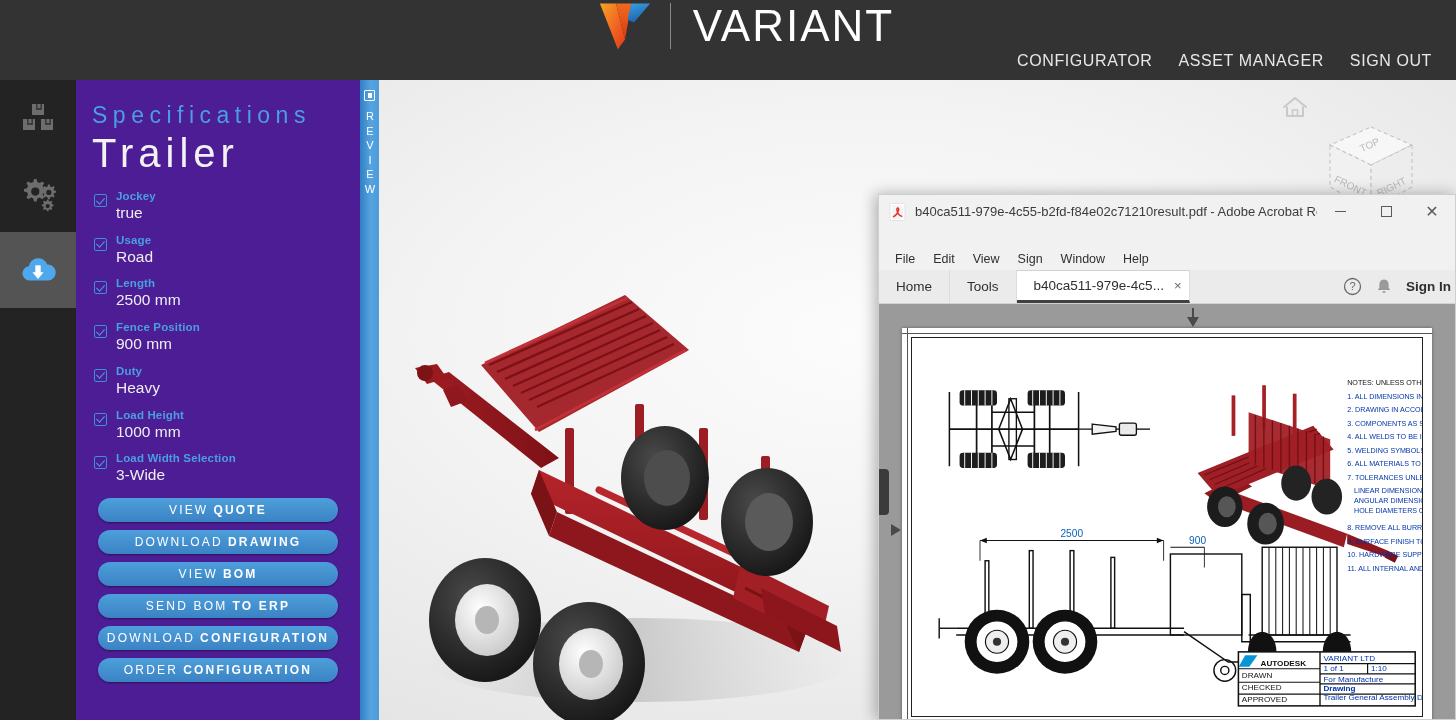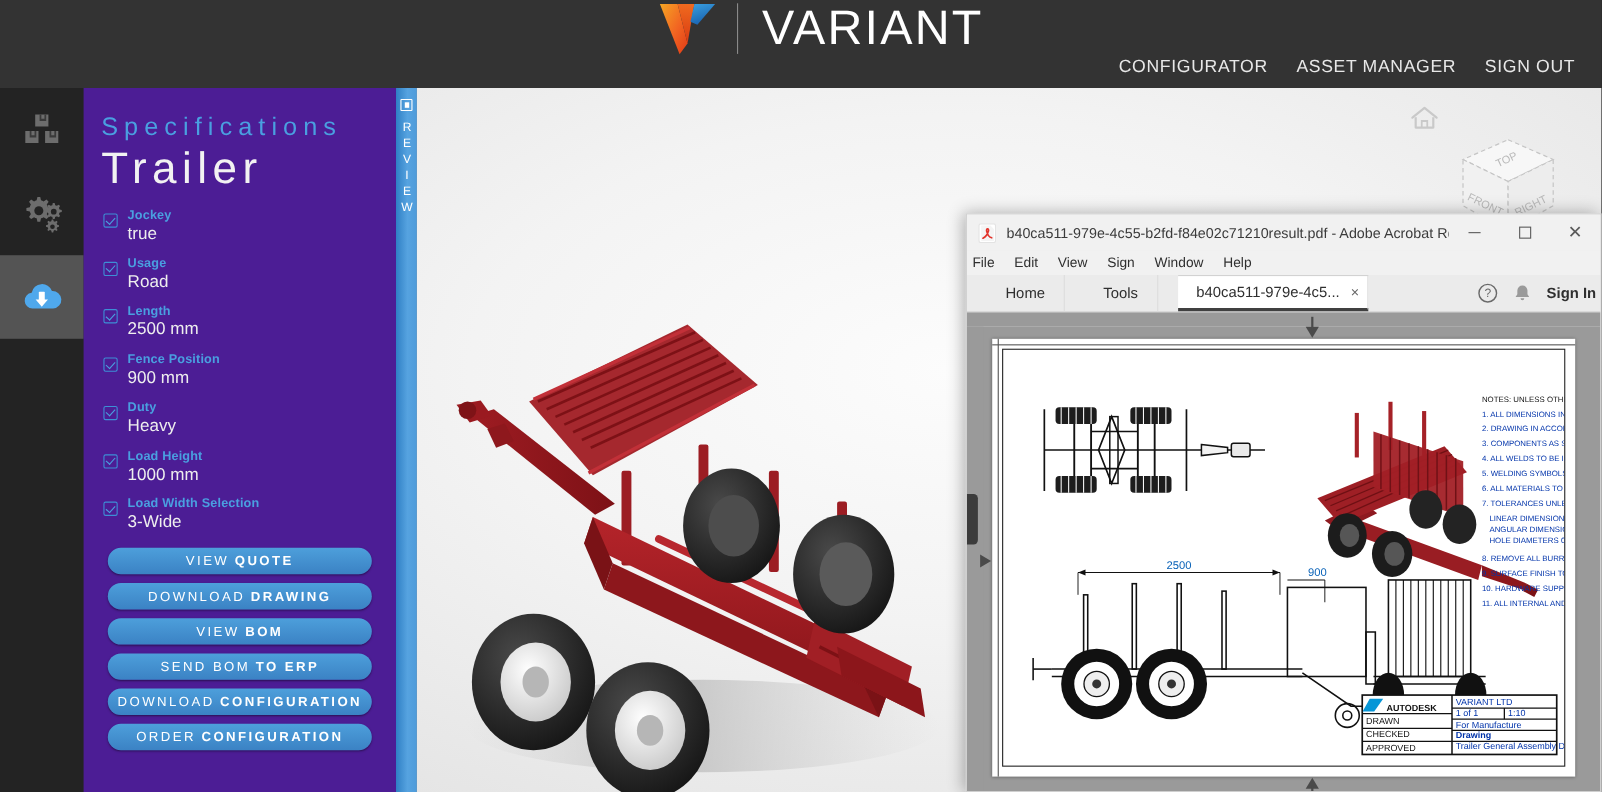--- a/index.html
+++ b/index.html
@@ -166,32 +166,31 @@
   #pdf-title {
     margin-left: 9px; font-size: 13px; color: #3b3b3b;
     white-space: nowrap; overflow: hidden;
   }
   #pdf-wincontrols { margin-left: auto; display: flex; align-items: center; height: 33px; }
   .wc { width: 46px; height: 33px; display: flex; align-items: center; justify-content: center; cursor: pointer; }
   .wc-min { width: 11px; height: 1px; background: #5a5a5a; }
   .wc-max { width: 11px; height: 11px; border: 1px solid #5a5a5a; }
   .wc-close { font-size: 16px; color: #5a5a5a; line-height: 1; }
 
-  #pdf-menubar { height: 22px; display: flex; align-items: center; padding-left: 5px; background: #f1f1f1; }
+  #pdf-menubar { height: 22px; display: flex; align-items: center; padding-left: 16px; background: #f1f1f1; margin-top: 20px; }
   .pdf-menu { font-size: 12.5px; color: #2f2f2f; margin-right: 18px; cursor: pointer; }
 
   #pdf-tabbar {
     height: 34px; background: #ebebeb; display: flex; align-items: stretch;
     border-bottom: 1px solid #d2d2d2;
   }
   .pdf-tab {
     display: flex; align-items: center; padding: 0 17px;
     font-size: 13.5px; color: #2f2f2f; cursor: pointer;
     border-right: 1px solid #dcdcdc;
-    margin-left: 18px;
   }
   .pdf-tab.doc {
     background: #ffffff; border-top: 1px solid #d2d2d2;
     border-bottom: 3px solid #404040; padding-right: 8px;
   }
   .pdf-tab-close { margin-left: 10px; font-size: 13px; color: #666; cursor: pointer; }
   #pdf-tab-right { margin-left: auto; display: flex; align-items: center; padding-right: 4px; gap: 14px; }
   #pdf-signin { font-size: 13.5px; font-weight: 700; color: #2f2f2f; cursor: pointer; white-space: nowrap; }
 
   #pdf-toolstrip { height: 13px; background: #9a9a9a; }

